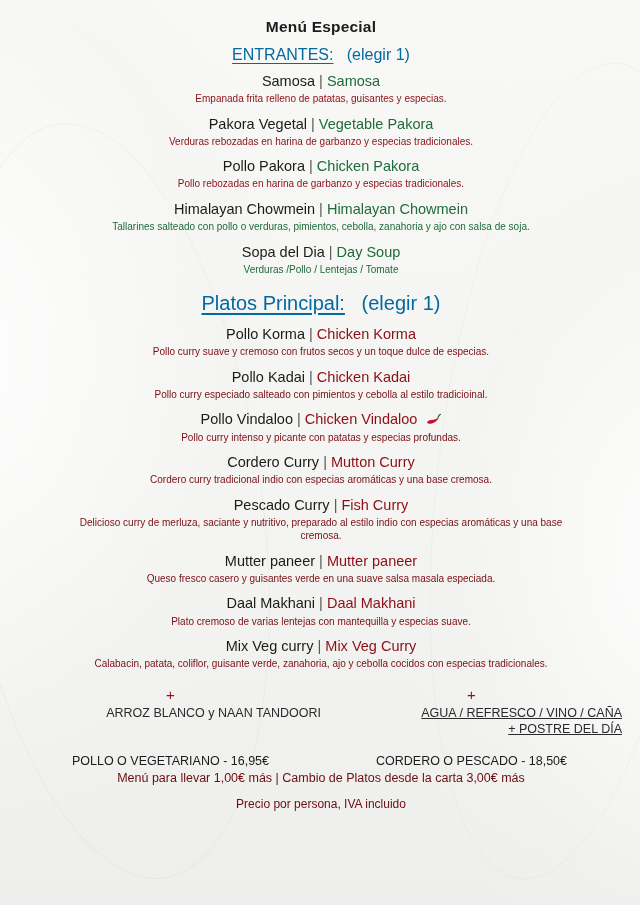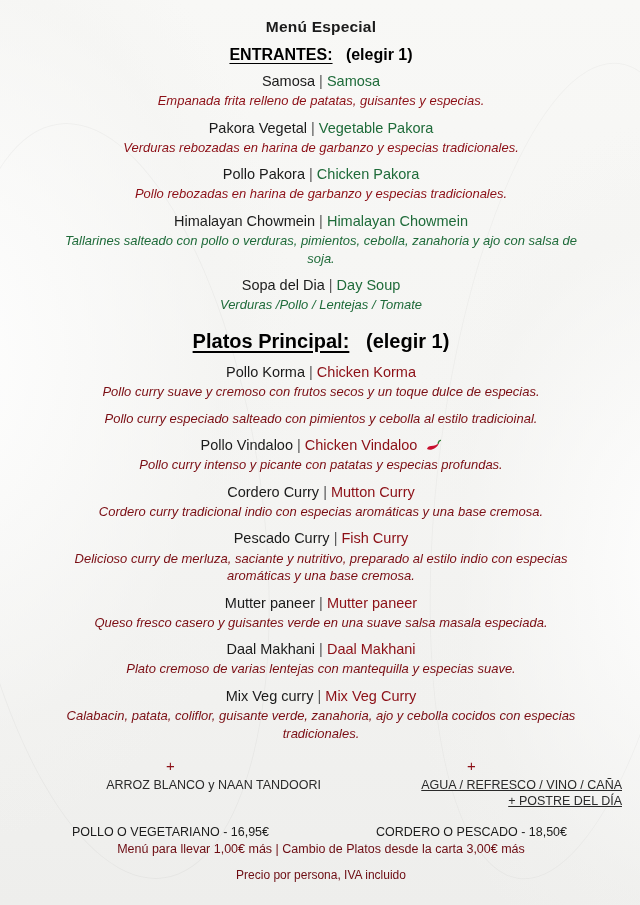--- a/index.html
+++ b/index.html
@@ -62,22 +62,22 @@
   .menu-title {
     font-size: 15.5px;
     font-weight: bold;
     color: #1b1b1b;
     margin: 4px 0 10px 0;
     letter-spacing: 0.2px;
   }
 
   .section-head {
     font-size: 16px;
-    font-weight: bold;
-    color: #000000;
+    font-weight: normal;
+    color: #0369a1;
     margin: 6px 0 8px 0;
   }
   .section-head .underlined {
     text-decoration: underline;
     text-underline-offset: 3px;
   }
   .section-head.big {
     font-size: 20px;
     margin: 16px 0 10px 0;
   }
@@ -93,26 +93,25 @@
   .dish-name .en {
     color: #1f6b3a;
   }
   .dish-name .sep {
     color: #555;
   }
   .mains .dish-name .en {
     color: #8c0f16;
   }
   .dish-desc {
-    font-size: 13px;
+    font-size: 10px;
     line-height: 1.35;
     color: #8c0f16;
     margin-top: 2px;
     padding: 0 40px;
-    font-style: italic;
   }
   .dish-desc.green {
     color: #1f6b3a;
   }
   .dish-desc.dark {
     color: #7a0d13;
   }
   .chili {
     display: inline-block;
     margin-left: 4px;
@@ -236,20 +235,25 @@
     <div class="dish">
       <div class="dish-name">
         <span>Pollo Korma</span>
         <span class="sep">|</span>
         <span class="en">Chicken Korma</span>
       </div>
       <div class="dish-desc dark">Pollo curry suave y cremoso con frutos secos y un toque dulce de especias.</div>
     </div>
 
     <div class="dish">
+      <div class="dish-name">
+        <span>Pollo Kadai</span>
+        <span class="sep">|</span>
+        <span class="en">Chicken Kadai</span>
+      </div>
       <div class="dish-desc dark">Pollo curry especiado salteado con pimientos y cebolla al estilo tradicioinal.</div>
     </div>
 
     <div class="dish">
       <div class="dish-name">
         <span>Pollo Vindaloo</span>
         <span class="sep">|</span>
         <span class="en">Chicken Vindaloo</span>
         <span class="chili">
           <svg width="16" height="13" viewBox="0 0 16 13" aria-hidden="true">

